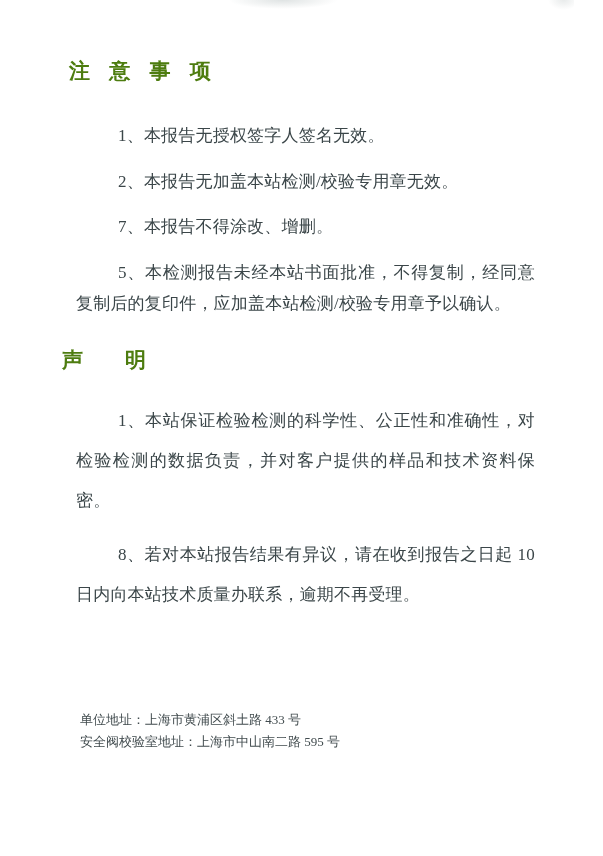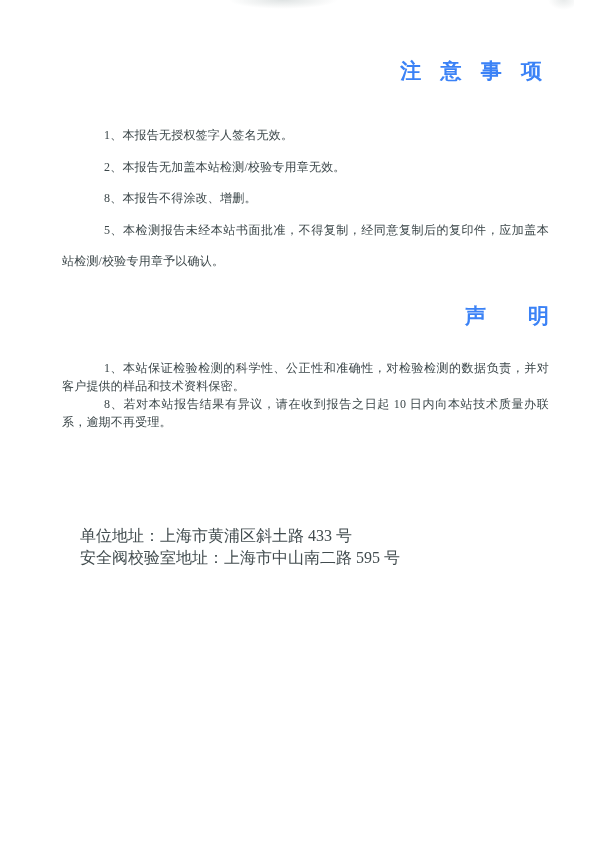--- a/index.html
+++ b/index.html
@@ -39,52 +39,51 @@
     position: absolute;
     top: 0;
     left: 62px;
     width: 487px;
   }
   .doc-title {
     margin: 58px 0 0 0;
     font-size: 21px;
     font-weight: bold;
     line-height: 26px;
-    text-align: right;
+    text-align: left;
     letter-spacing: 7px;
     padding-left: 7px; 
-    color: #3b82f6;
+    color: #4d7c0f;
   }
   .doc-title.statement {
     margin-top: 27px;
     letter-spacing: 0;
     padding-left: 0;
-    font-family: Liberation Mono, monospace;
   }
   .para-block {
     margin-top: 36px;
   }
   .para-block.statement-block {
     margin-top: 28px;
   }
   .para-block p {
-    margin: 0;
-    font-size: 12px;
+    margin: 14px;
+    font-size: 17px;
     line-height: 31.5px;
     text-indent: 42px;
     text-align: justify;
     letter-spacing: 0.2px;
   }
   .para-block.statement-block p {
-    line-height: 18px;
+    line-height: 40px;
   }
   .footer {
     margin-top: 94px;
     padding-left: 18px;
-    font-size: 16px;
+    font-size: 13px;
     line-height: 22.3px;
     color: #414b4e;
   }
   .footer p {
     margin: 0;
   }
 </style>
 </head>
 <body>
 
@@ -92,21 +91,21 @@
   <div class="scan-smudge"></div>
   <div class="scan-smudge-2"></div>
 
   <div class="content">
 
     <h1 class="doc-title">注 意 事 项</h1>
 
     <div class="para-block">
       <p>1、本报告无授权签字人签名无效。</p>
       <p>2、本报告无加盖本站检测/校验专用章无效。</p>
-      <p>8、本报告不得涂改、增删。</p>
+      <p>7、本报告不得涂改、增删。</p>
       <p>5、本检测报告未经本站书面批准，不得复制，经同意复制后的复印件，应加盖本站检测/校验专用章予以确认。</p>
     </div>
 
     <h1 class="doc-title statement">声　　明</h1>
 
     <div class="para-block statement-block">
       <p>1、本站保证检验检测的科学性、公正性和准确性，对检验检测的数据负责，并对客户提供的样品和技术资料保密。</p>
       <p>8、若对本站报告结果有异议，请在收到报告之日起 10 日内向本站技术质量办联系，逾期不再受理。</p>
     </div>
 

